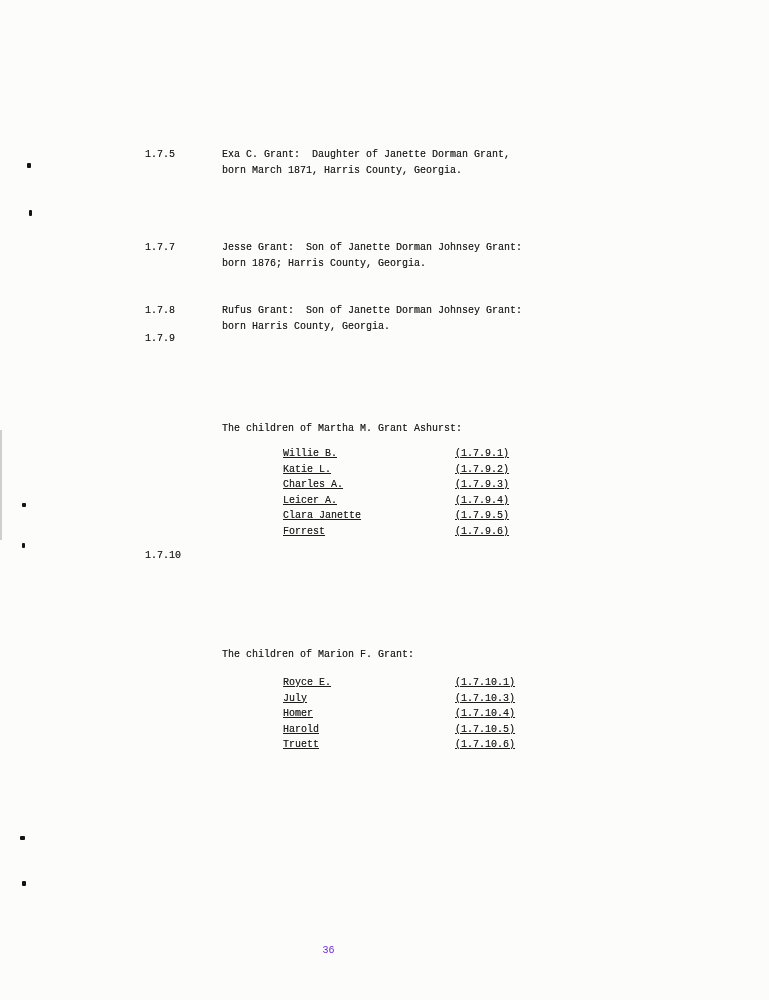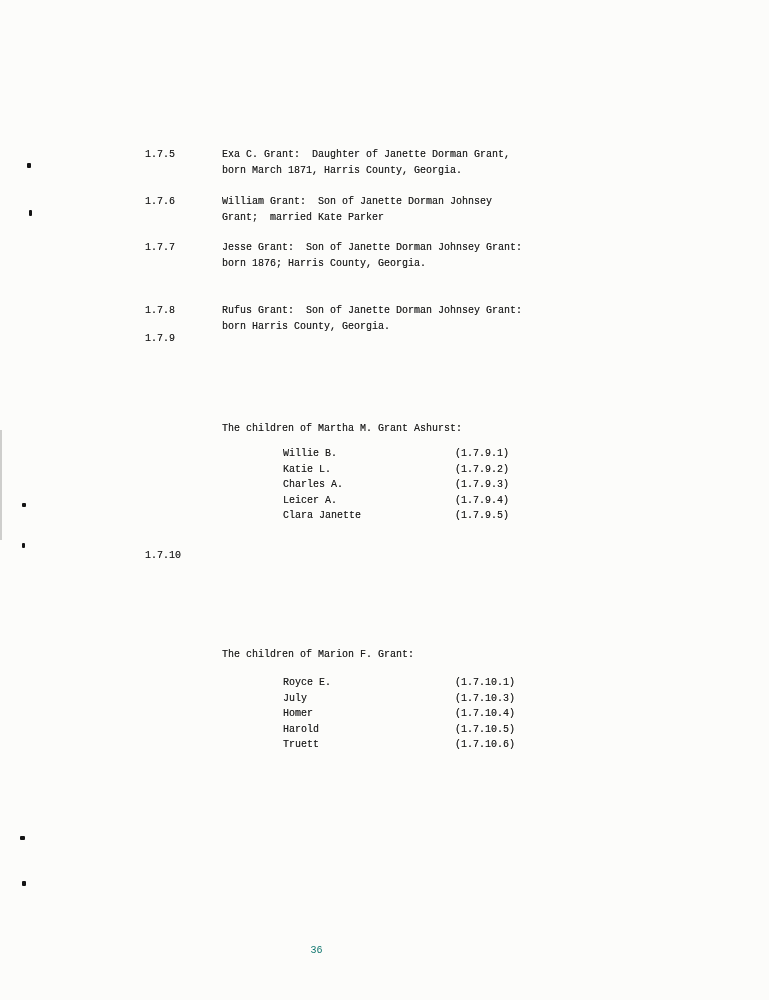--- a/index.html
+++ b/index.html
@@ -40,37 +40,38 @@
     left: 222px;
     white-space: pre;
   }
   .childlist {
     position: absolute;
     left: 283px;
     width: 280px;
   }
   .childrow {
     display: flex;
+    text-decoration: underline;
   }
   .childrow .cname {
     flex: none;
     width: 172px;
     white-space: pre;
   }
   .childrow .cref {
     white-space: pre;
   }
   .pageno {
     position: absolute;
-    left: 4px;
+    left: 16px;
     top: 943px;
     width: 625px;
     text-align: center;
     text-shadow: none;
-    color: #0f766e;
+    color: #6d28d9;
   }
   .speck {
     position: absolute;
     background: #141414;
     border-radius: 1px;
   }
   .edge-artifact {
     position: absolute;
     left: 0;
     top: 430px;
@@ -83,25 +84,20 @@
 <body>
 
 <div class="page">
 
   <section class="entry" style="top:147px">
     <div class="num">1.7.5</div>
     <div class="body">Exa C. Grant:  Daughter of Janette Dorman Grant,
 born March 1871, Harris County, Georgia.</div>
   </section>
 
-  <section class="entry" style="top:194px">
-    <div class="num">1.7.6</div>
-    <div class="body">William Grant:  Son of Janette Dorman Johnsey
-Grant;  married Kate Parker</div>
-  </section>
 
   <section class="entry" style="top:240px">
     <div class="num">1.7.7</div>
     <div class="body">Jesse Grant:  Son of Janette Dorman Johnsey Grant:
 born 1876; Harris County, Georgia.</div>
   </section>
 
   <section class="entry" style="top:303px">
     <div class="num">1.7.8</div>
     <div class="body">Rufus Grant:  Son of Janette Dorman Johnsey Grant:
@@ -127,20 +123,24 @@
       <span class="cname">Charles A.</span>
       <span class="cref">(1.7.9.3)</span>
     </div>
     <div class="childrow">
       <span class="cname">Leicer A.</span>
       <span class="cref">(1.7.9.4)</span>
     </div>
     <div class="childrow">
       <span class="cname">Clara Janette</span>
       <span class="cref">(1.7.9.5)</span>
+    </div>
+    <div class="childrow">
+      <span class="cname">Forrest</span>
+      <span class="cref">(1.7.9.6)</span>
     </div>
   </div>
 
   <section class="entry" style="top:548px">
     <div class="num">1.7.10</div>
   </section>
 
   <div class="subheading" style="top:647px">The children of Marion F. Grant:</div>
 
   <div class="childlist" style="top:675px">

